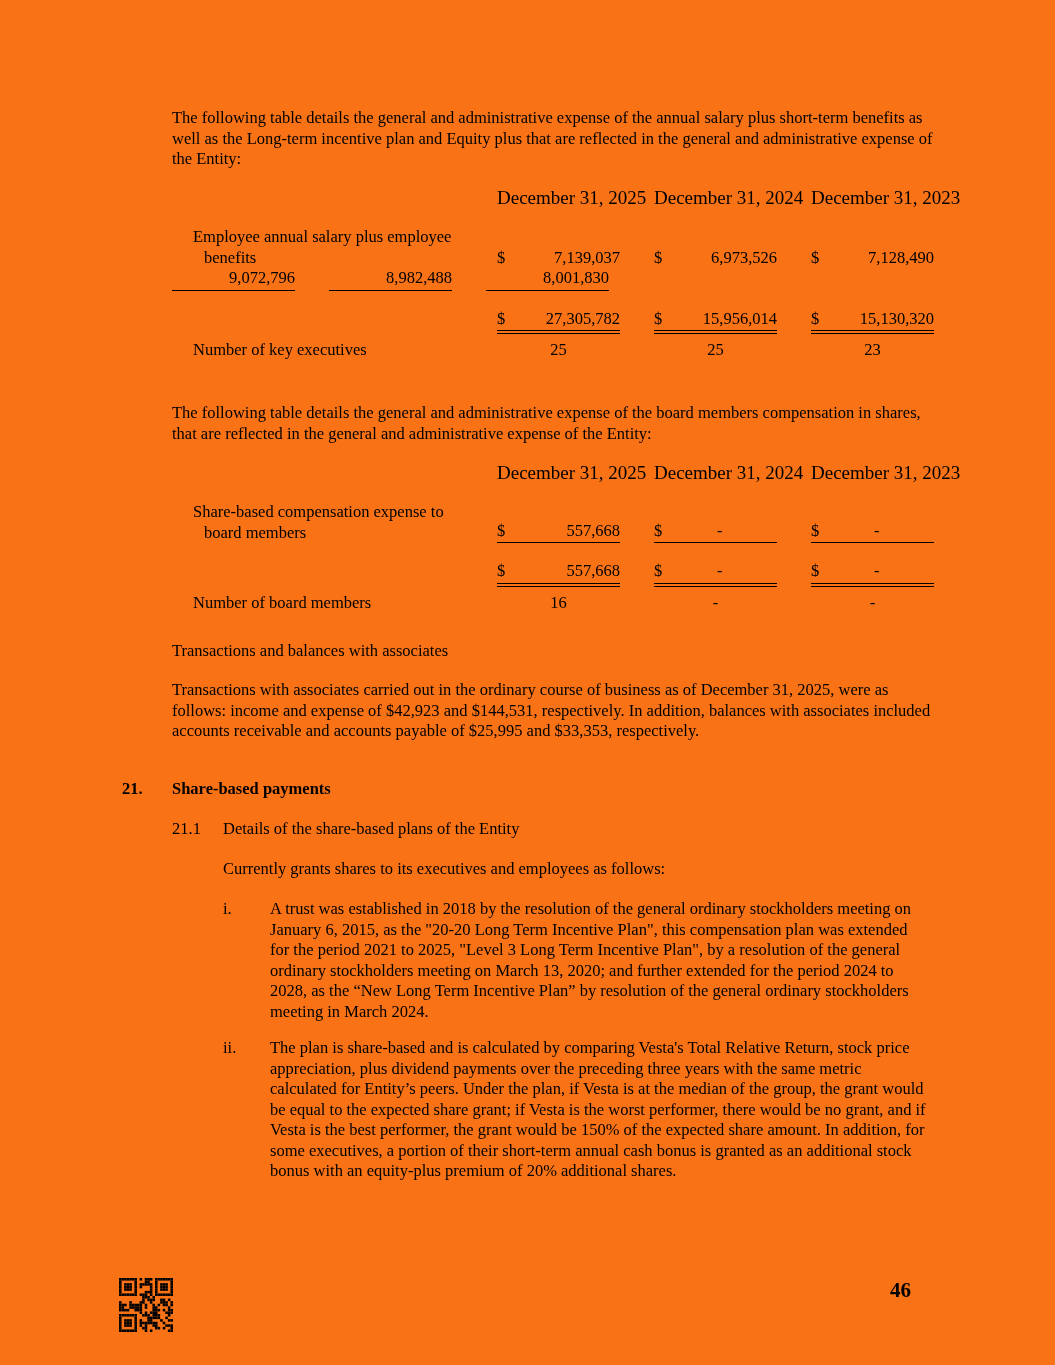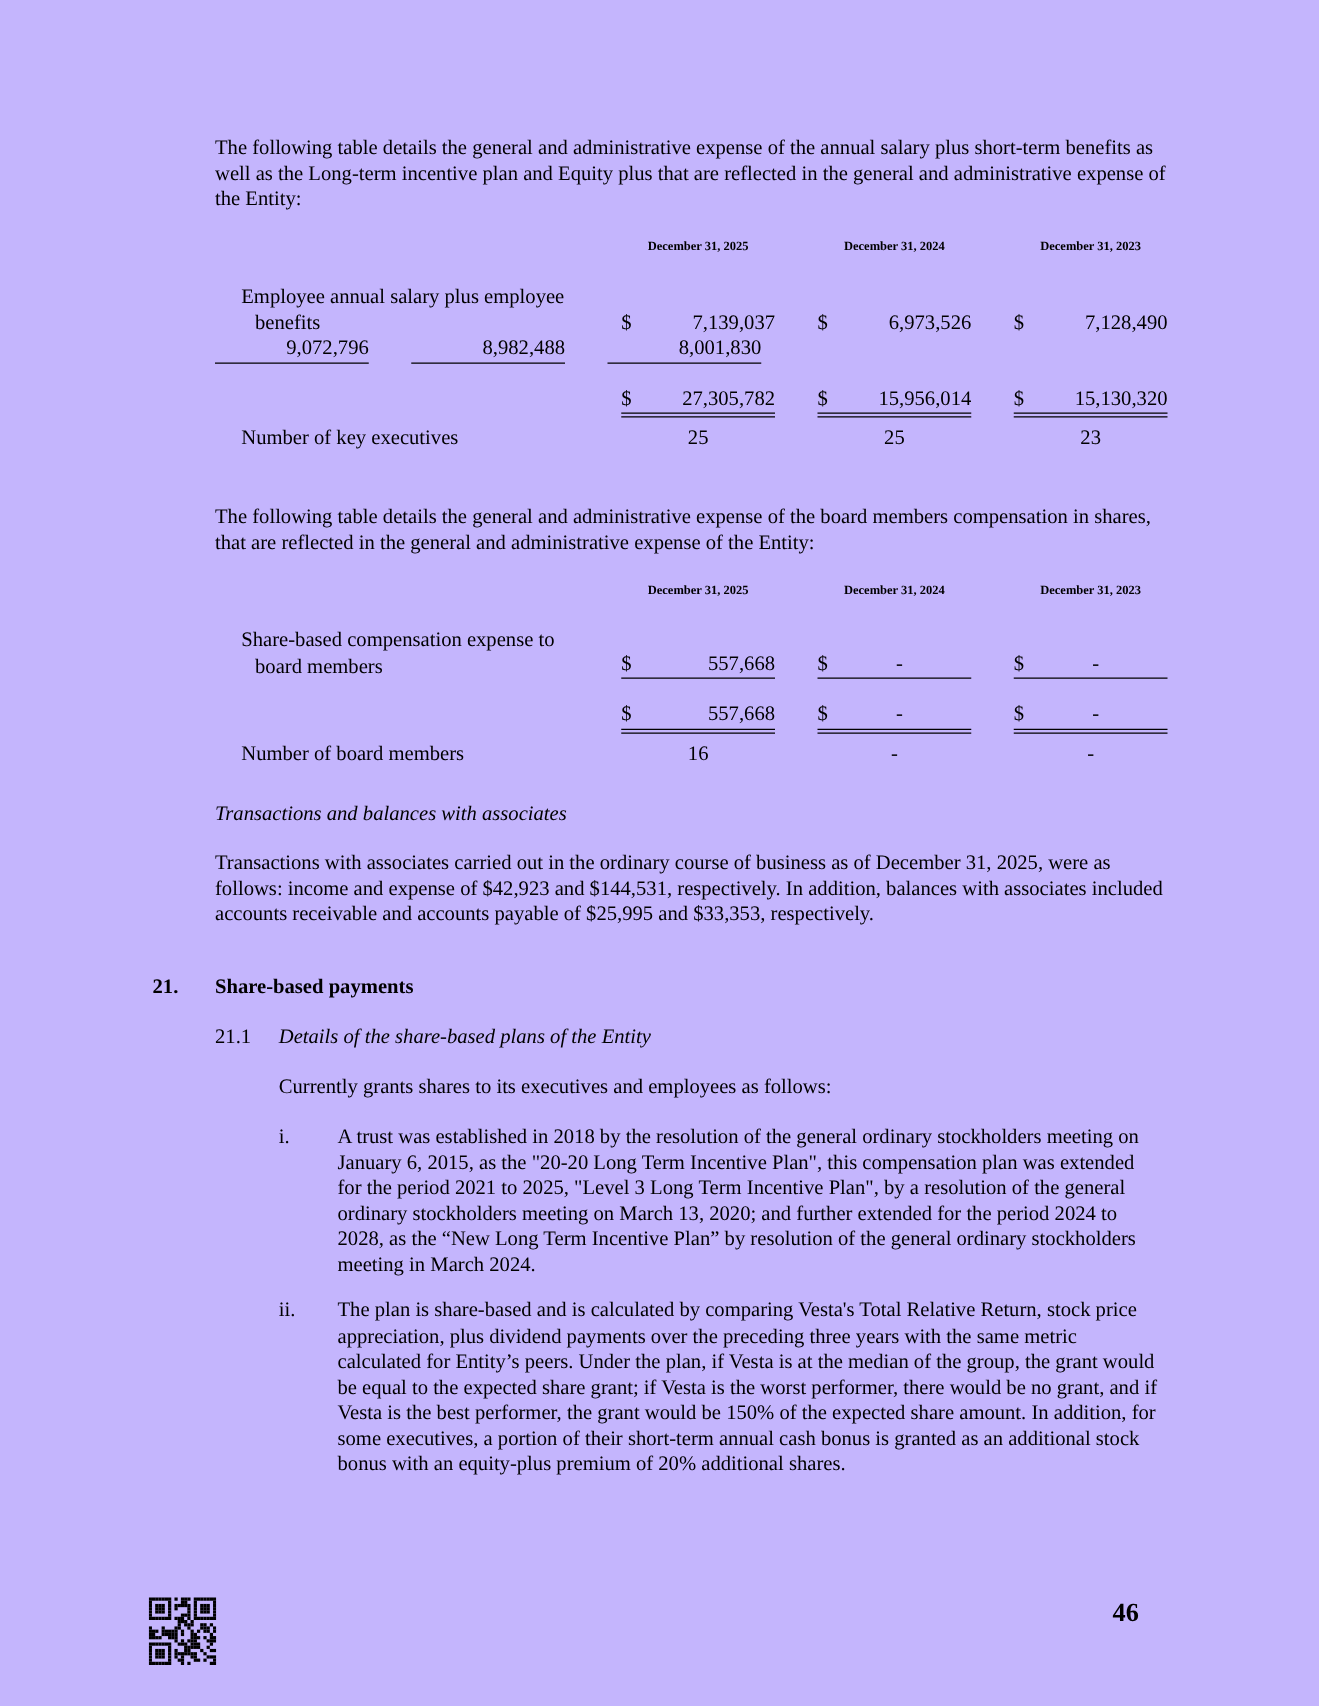--- a/index.html
+++ b/index.html
@@ -1,49 +1,49 @@
 <!DOCTYPE html>
 <html><head>
 <meta charset="utf-8">
 <style>
   * { margin:0; padding:0; box-sizing:border-box; }
   html,body { background:#ffffff; }
   .page {
     position:relative;
     width:1055px; height:1365px;
-    background:#c4b5fd;
+    background:#f97316;
     color:#000000;
     font-family:"Liberation Serif","DejaVu Serif",serif;
     font-size:16.5px;
     line-height:20.5px;
     overflow:hidden;
   }
   .para { position:absolute; left:172px; width:765px; }
 
   
   .fintable { position:absolute; left:172px; width:765px; }
   .thead { display:flex; line-height:16px; margin-bottom:21px; }
   .lblspacer { width:325px; }
-  .hcell { width:123px; font-weight:bold; font-size:10px; text-align:center; white-space:nowrap; }
+  .hcell { width:123px; font-weight:normal; font-size:19px; text-align:center; white-space:nowrap; }
   .hcell + .hcell { margin-left:34px; }
   .trow { display:flex; align-items:flex-end; }
   .lbl { width:325px; padding-left:21px; }
   .lbl .l2 { display:block; padding-left:11px; }
   .money { width:123px; display:flex; align-items:baseline; }
   .money + .money { margin-left:34px; }
   .money .val { margin-left:auto; }
   .money .val.center { margin-left:0; flex:1; text-align:center; }
   .u  { border-bottom:1.5px solid #000; padding-bottom:1px; }
   .uu { border-bottom:4px double #000; padding-bottom:1px; }
   .totalrow { margin-top:18px; }
   .countrow { margin-top:6px; }
   .cnt { width:123px; text-align:center; }
   .cnt + .cnt { margin-left:34px; }
 
-  .italic { font-style:italic; }
+  .italic { }
 
   .secheading { position:absolute; left:122px; display:flex; font-weight:bold; }
   .secnum { width:50px; }
   .subheading { position:absolute; left:172px; display:flex; }
   .subnum { width:51px; }
 
   .listitem { position:absolute; left:223px; display:flex; }
   .limarker { width:47px; }
   .litext { width:657px; }
 

